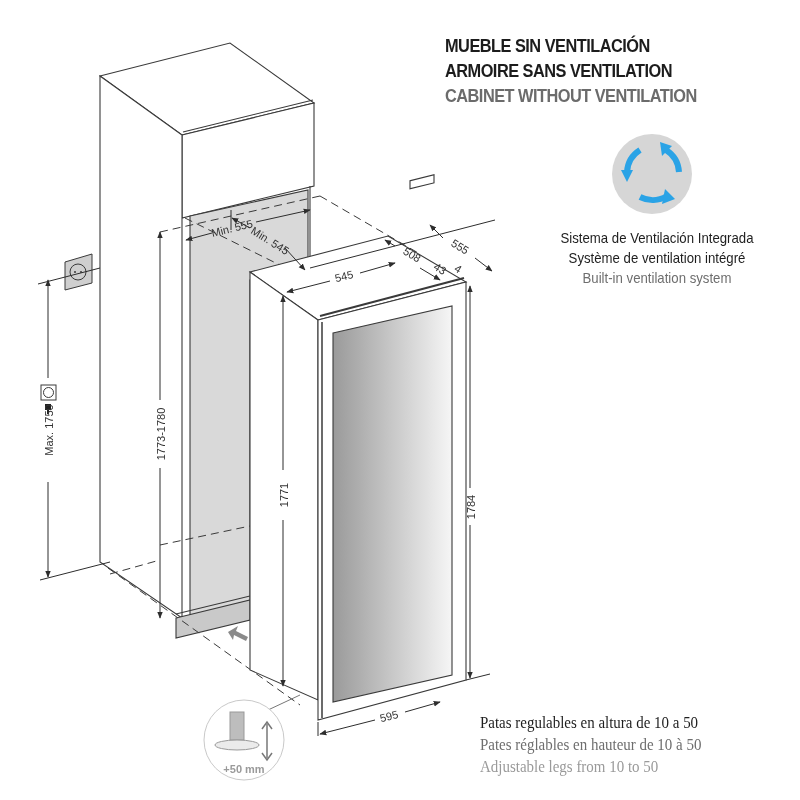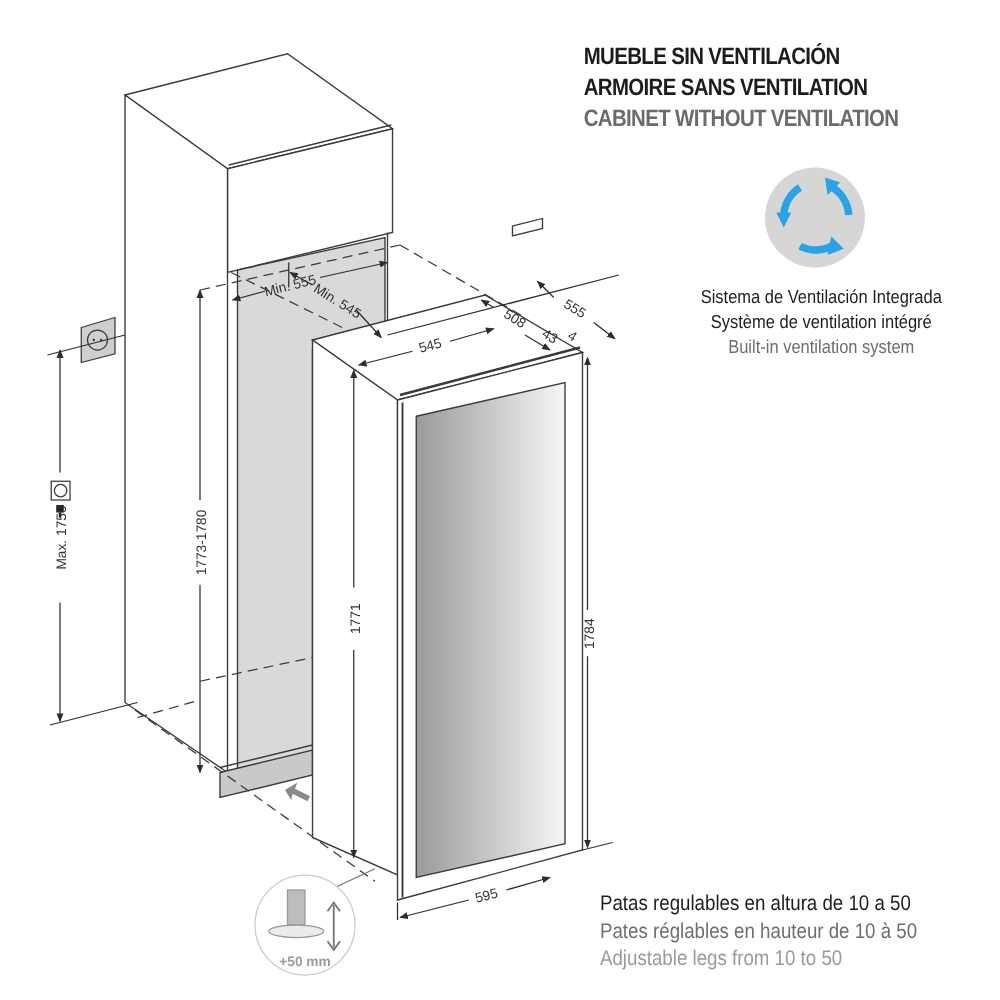--- a/index.html
+++ b/index.html
@@ -1,29 +1,29 @@
 <!DOCTYPE html>
 <html><head>
 <meta charset="utf-8">
 <style>
   html, body { margin: 0; padding: 0; background: #ffffff; }
   body { width: 800px; height: 800px; position: relative; overflow: hidden;
          font-family: "Liberation Sans", sans-serif; }
   #stage { position: absolute; left: 0; top: 0; width: 800px; height: 800px; }
   svg text { font-family: "Liberation Sans", sans-serif; }
   .dim { font-size: 11px; fill: #333; }
-  .title-block { position: absolute; left: 467px; top: 33px; width: 320px; }
+  .title-block { position: absolute; left: 445px; top: 33px; width: 320px; }
   .title-line { font-family: "Liberation Sans", sans-serif; font-weight: bold;
                 font-size: 19px; line-height: 25px; letter-spacing: -0.6px;
                 transform: scaleX(0.86); transform-origin: left center; white-space: nowrap; }
   .t1 { color: #1c1c1c; } .t2 { color: #1c1c1c; } .t3 { color: #6b6b6b; }
   .vent-block { position: absolute; left: 512px; top: 228px; width: 290px; text-align: center; }
   .vent-line { font-size: 15px; line-height: 20px; white-space: nowrap;
                transform: scaleX(0.88); transform-origin: center; }
-  .legs-block { position: absolute; left: 480px; top: 712px; width: 300px; }
+  .legs-block { position: absolute; left: 480px; top: 712px; width: 300px; font-family: Liberation Serif, serif; }
   .legs-line { font-size: 17px; line-height: 22px; white-space: nowrap;
                transform: scaleX(0.88); transform-origin: left center; }
   .c-dark { color: #1e1e1e; } .c-mid { color: #6e6e6e; } .c-light { color: #9a9a9a; }
 </style>
 </head>
 <body>
 
 <div id="stage">
 <svg width="800" height="800" viewBox="0 0 800 800" xmlns="http://www.w3.org/2000/svg">
   <defs>

